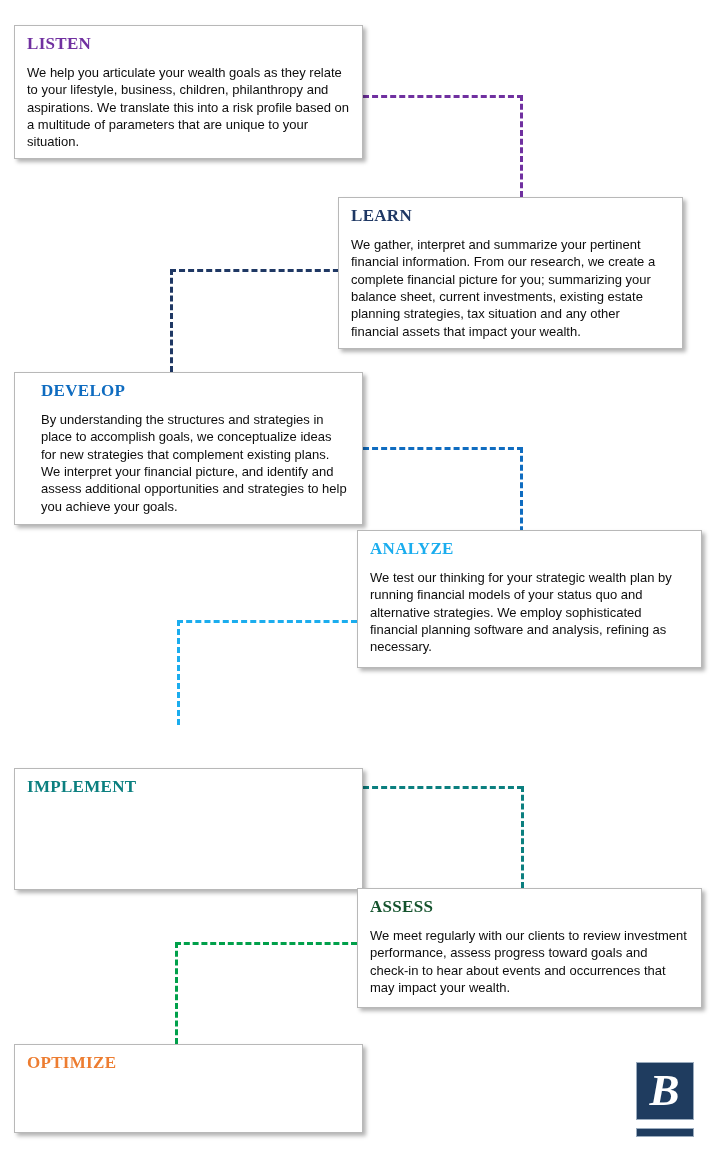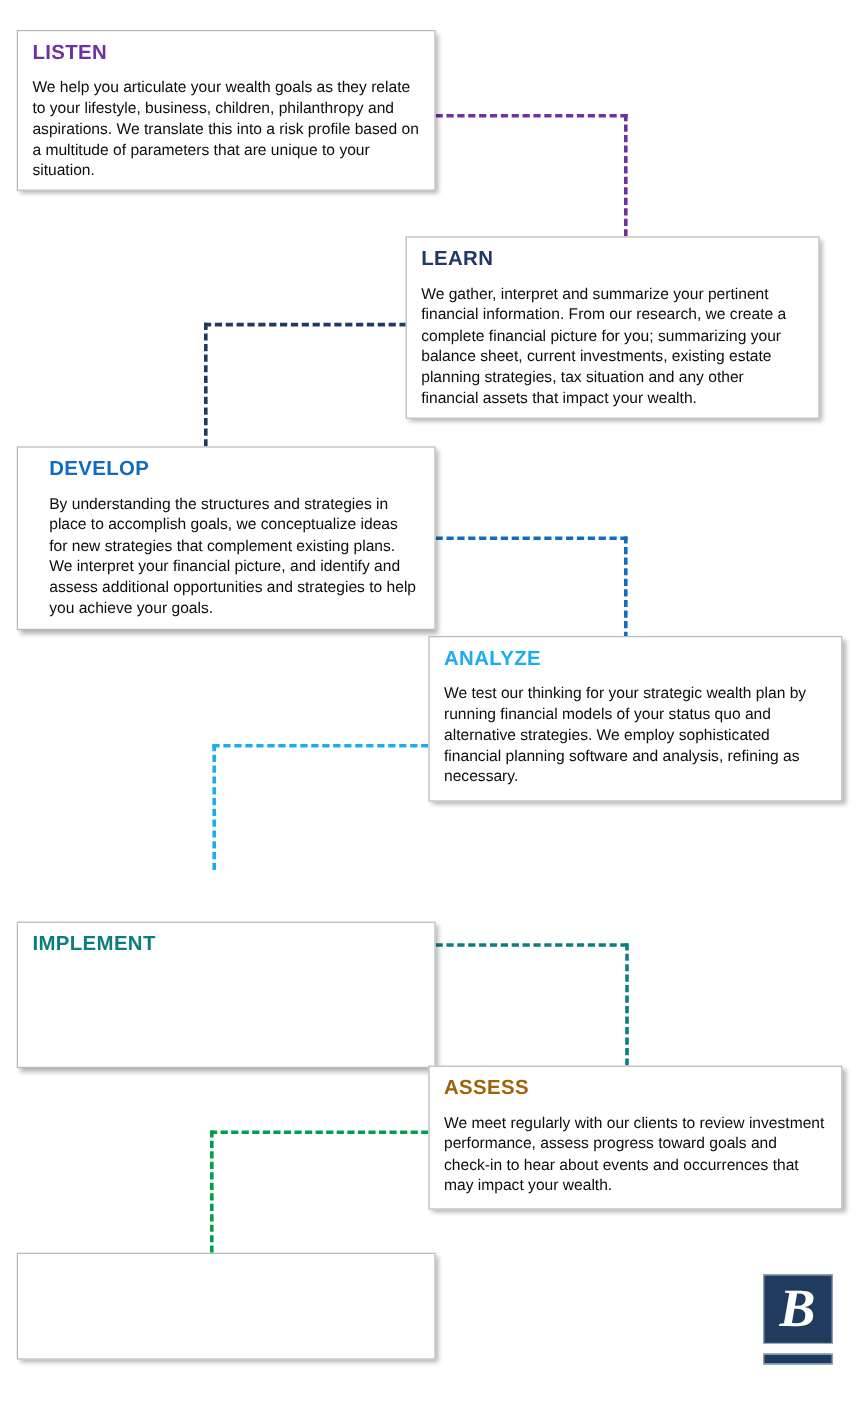--- a/index.html
+++ b/index.html
@@ -45,20 +45,21 @@
     box-sizing: border-box;
     box-shadow: 3px 3px 4px rgba(0,0,0,0.30);
     padding: 9px 12px 10px 12px;
   }
   .step-title {
     font-size: 17px;
     font-weight: bold;
     letter-spacing: 0.3px;
     margin: 0 0 11px 0;
     line-height: 1.05;
+    font-family: Liberation Serif, serif;
   }
   .step-body {
     font-size: 13px;
     line-height: 1.34;
     color: #0d0d0d;
     margin: 0;
   }
 
   
   #logo {
@@ -142,25 +143,26 @@
   <div class="step-box" style="left:357px; top:530px; width:345px; height:138px;">
     <div class="step-title" style="color:#1badee;">ANALYZE</div>
     <div class="step-body">We test our thinking for your strategic wealth plan by running financial models of your status quo and alternative strategies. We employ sophisticated financial planning software and analysis, refining as necessary.</div>
   </div>
 
   <div class="step-box" style="left:14px; top:727px; width:349px; height:122px;margin-top:41px;">
     <div class="step-title" style="color:#0b7f7f;">IMPLEMENT</div>
   </div>
 
   <div class="step-box" style="left:357px; top:888px; width:345px; height:120px;">
-    <div class="step-title" style="color:#a16207;">ASSESS</div>
+    <div class="step-title" style="color:#14532d;">ASSESS</div>
     <div class="step-body">We meet regularly with our clients to review investment performance, assess progress toward goals and check-in to hear about events and occurrences that may impact your wealth.</div>
   </div>
 
   <div class="step-box" style="left:14px; top:1044px; width:349px; height:89px;">
+    <div class="step-title" style="color:#ed7d31;">OPTIMIZE</div>
   </div>
 
   <div id="logo">
     <div class="logo-square">
       <span class="logo-letter">B</span>
     </div>
     <div class="logo-bar"></div>
   </div>
 
 </div>

